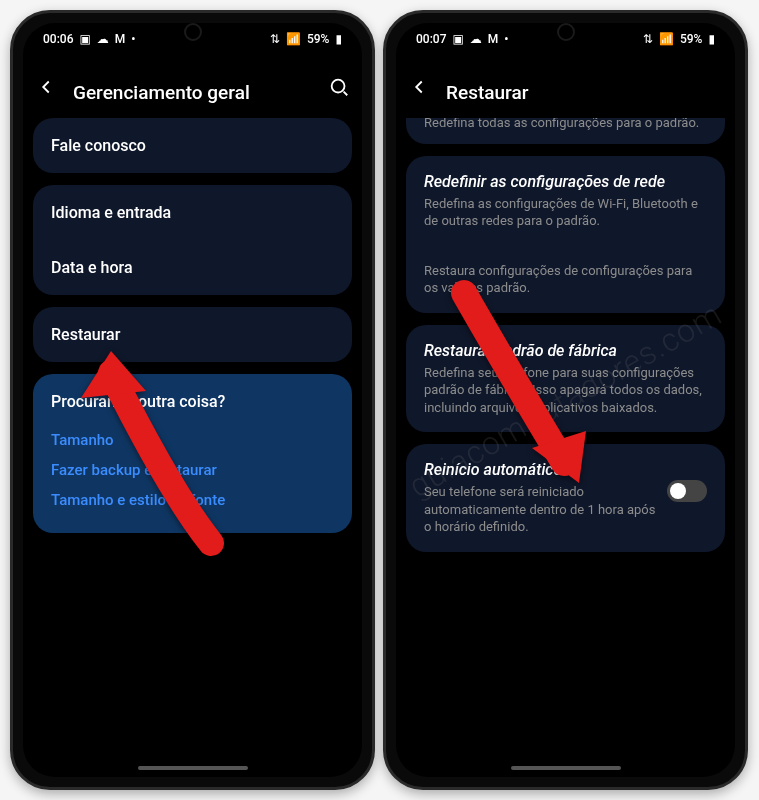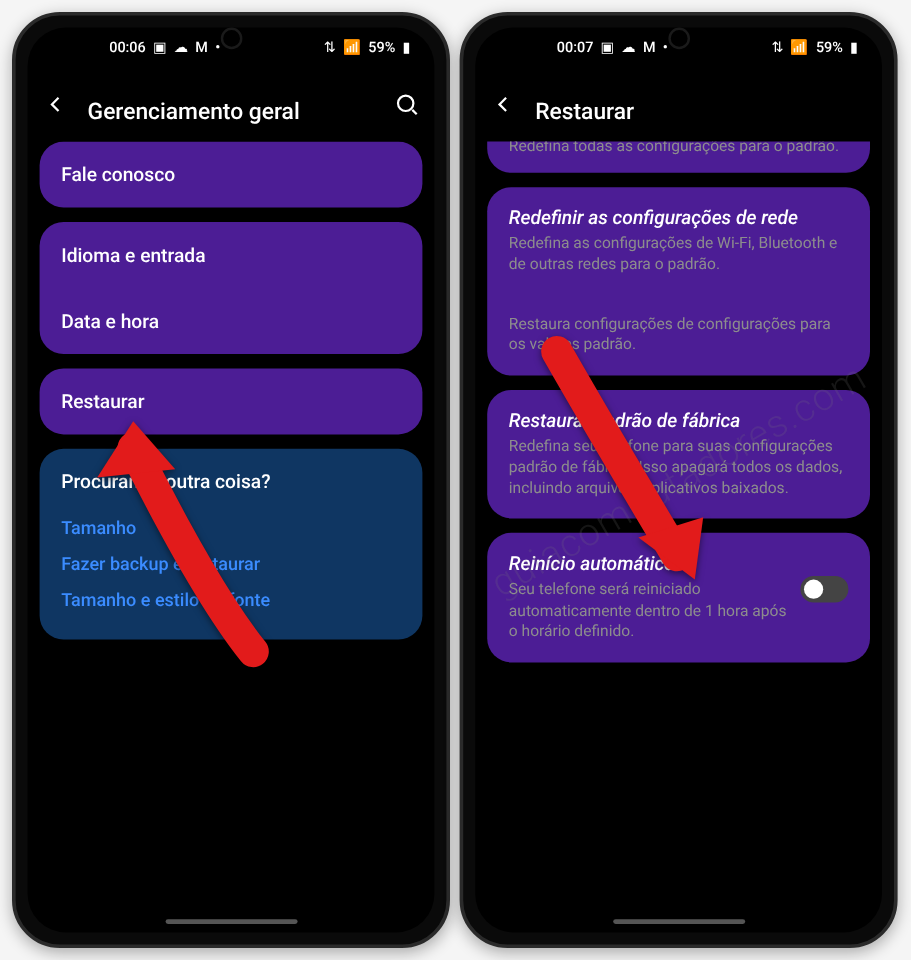--- a/index.html
+++ b/index.html
@@ -1,28 +1,28 @@
 <!DOCTYPE html>
 <html><head>
   <meta charset="utf-8">
   <style>
     * { margin: 0; padding: 0; box-sizing: border-box; font-family: -apple-system, Roboto, sans-serif; }
     body { background: #f5f5f5; display: flex; gap: 8px; padding: 10px; }
     .phone { width: 365px; height: 780px; background: #0a0a0a; border-radius: 40px; border: 3px solid #2a2a2a; position: relative; overflow: hidden; box-shadow: 0 4px 12px rgba(0,0,0,0.3);}
     .notch { position: absolute; top: 10px; left: 50%; transform: translateX(-50%); width: 18px; height: 18px; background: #000; border-radius: 50%; z-index: 100; border: 2px solid #1a1a1a;}
     .screen { position: absolute; inset: 10px; background: #000; border-radius: 32px; overflow: hidden; display: flex; flex-direction: column; }
     .status-bar { height: 32px; display: flex; justify-content: space-between; align-items: center; padding: 0 20px; color: #fff; font-size: 12px; font-weight: 500;}
-    .status-left { display: flex; align-items: center; gap: 6px; margin-left: 48px;}
+    .status-left { display: flex; align-items: center; gap: 6px;}
     .status-right { display: flex; align-items: center; gap: 6px;}
     .header { display: flex; align-items: center; padding: 14px 12px; gap: 16px; color: #fff;}
     .back-icon { width: 22px; height: 22px;}
     .header-title { font-size: 19px; font-weight: 500; flex: 1; margin-top: 12px;}
     .search-icon { width: 22px; height: 22px;}
     .content { flex: 1; padding: 0 10px; overflow: hidden;}
-    .section { background: #4c1d95; border-radius: 20px; margin-bottom: 12px; overflow: hidden; }
+    .section { background: #0f172a; border-radius: 20px; margin-bottom: 12px; overflow: hidden; }
     .item { padding: 18px 18px; color: #fff; font-size: 16px; font-weight: 500; }
     .item-sub { padding: 16px 18px;}
     .item-title { color: #fff; font-size: 16px; font-weight: 500; margin-bottom: 4px; font-style: italic;}
     .item-desc { color: #8d8d8d; font-size: 13px; line-height: 1.35;}
     .info-box { background: #0f3662; border-radius: 20px; padding: 18px;}
     .info-title { color: #fff; font-size: 16px; font-weight: 500; margin-bottom: 14px;}
     .info-link { color: #3b8cff; font-size: 15px; font-weight: 500; display: block; padding: 6px 0;}
     .partial-text { color: #8d8d8d; font-size: 13px; padding: 0 18px 12px; line-height: 1.35;}
     .toggle-item { display: flex; align-items: flex-start; padding: 16px 18px; gap: 10px;}
     .toggle-text { flex: 1;}

